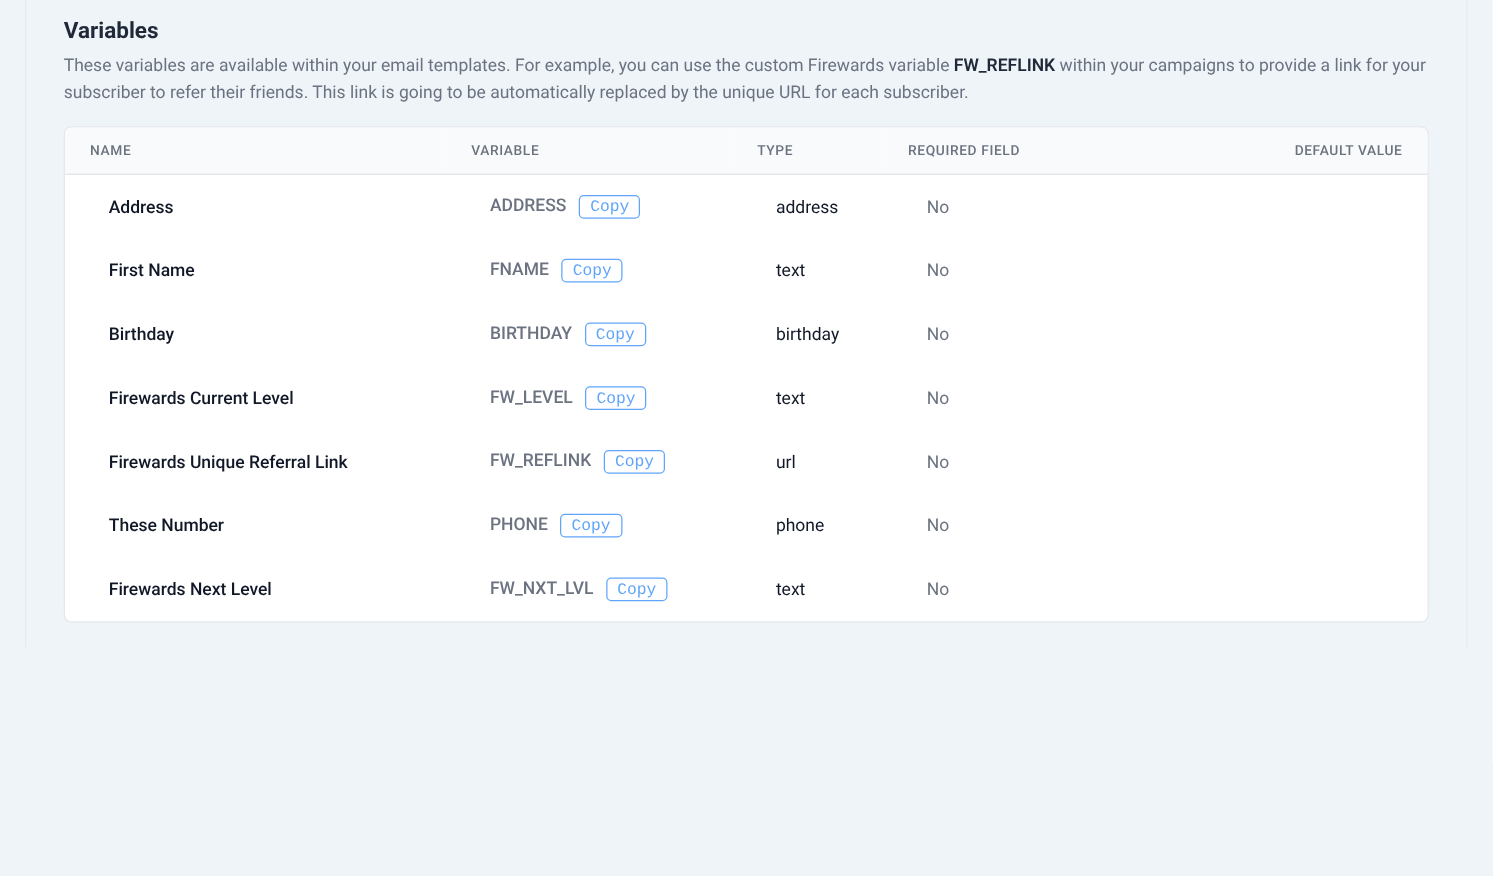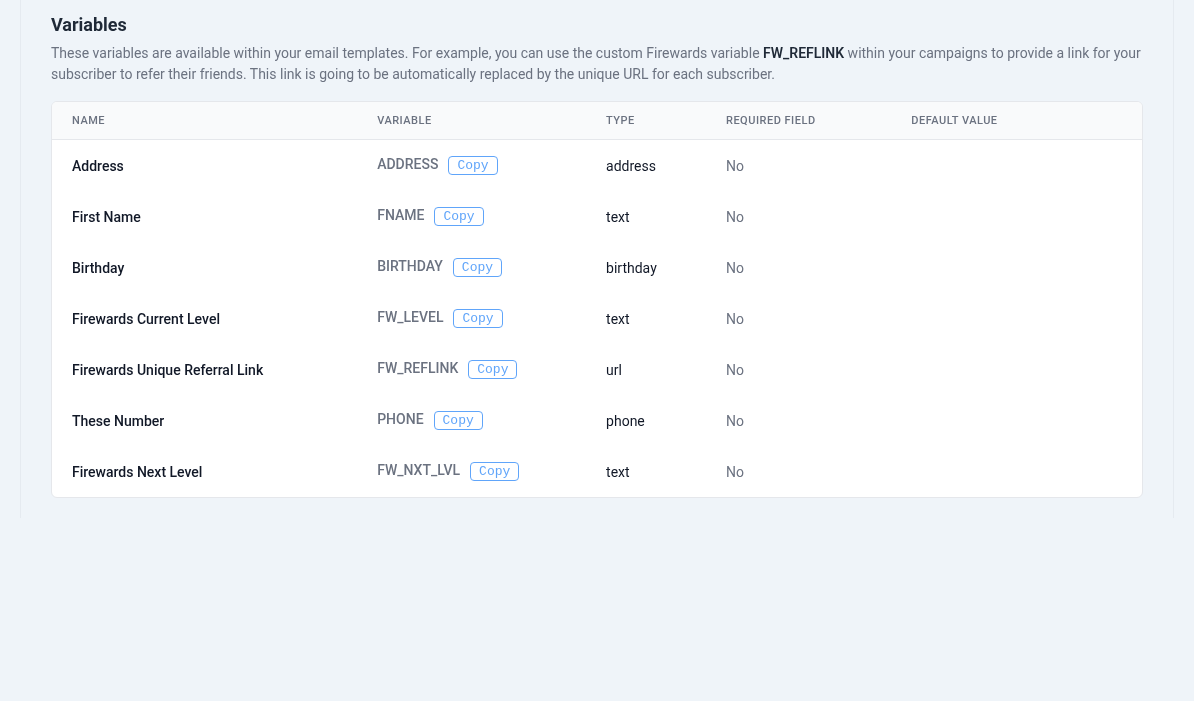--- a/index.html
+++ b/index.html
@@ -55,21 +55,21 @@
     thead th {
       text-align: left;
       padding: 12px 20px;
       font-size: 11px;
       font-weight: 500;
       letter-spacing: 0.5px;
       color: #6b7280;
       border-bottom: 1px solid #e5e7eb;
     }
     tbody td {
-      padding: 16px 20px;
+      padding: 16px 35px;
       font-size: 14px;
       vertical-align: middle;
     }
     .name-cell {
       color: #111827;
       font-weight: 500;
     }
     .var-code {
       color: #6b7280;
       font-weight: 500;
@@ -90,21 +90,21 @@
     .type-cell {
       color: #111827;
     }
     .muted-cell {
       color: #6b7280;
     }
     .col-name { width: 28%; }
     .col-variable { width: 21%; }
     .col-type { width: 11%; }
     .col-required { width: 17%; }
-    .col-default { width: 23%; }
+    .col-default { width: 23%; text-align: right; }
   </style>
 </head>
 <body>
 
 <div class="container">
   <h2 class="section-title">Variables</h2>
 
   <p class="description">
     <span>These variables are available within your email templates. For example, you can use the custom Firewards variable </span><strong>FW_REFLINK</strong><span> within your campaigns to provide a link for your subscriber to refer their friends. This link is going to be automatically replaced by the unique URL for each subscriber.</span>
   </p>

